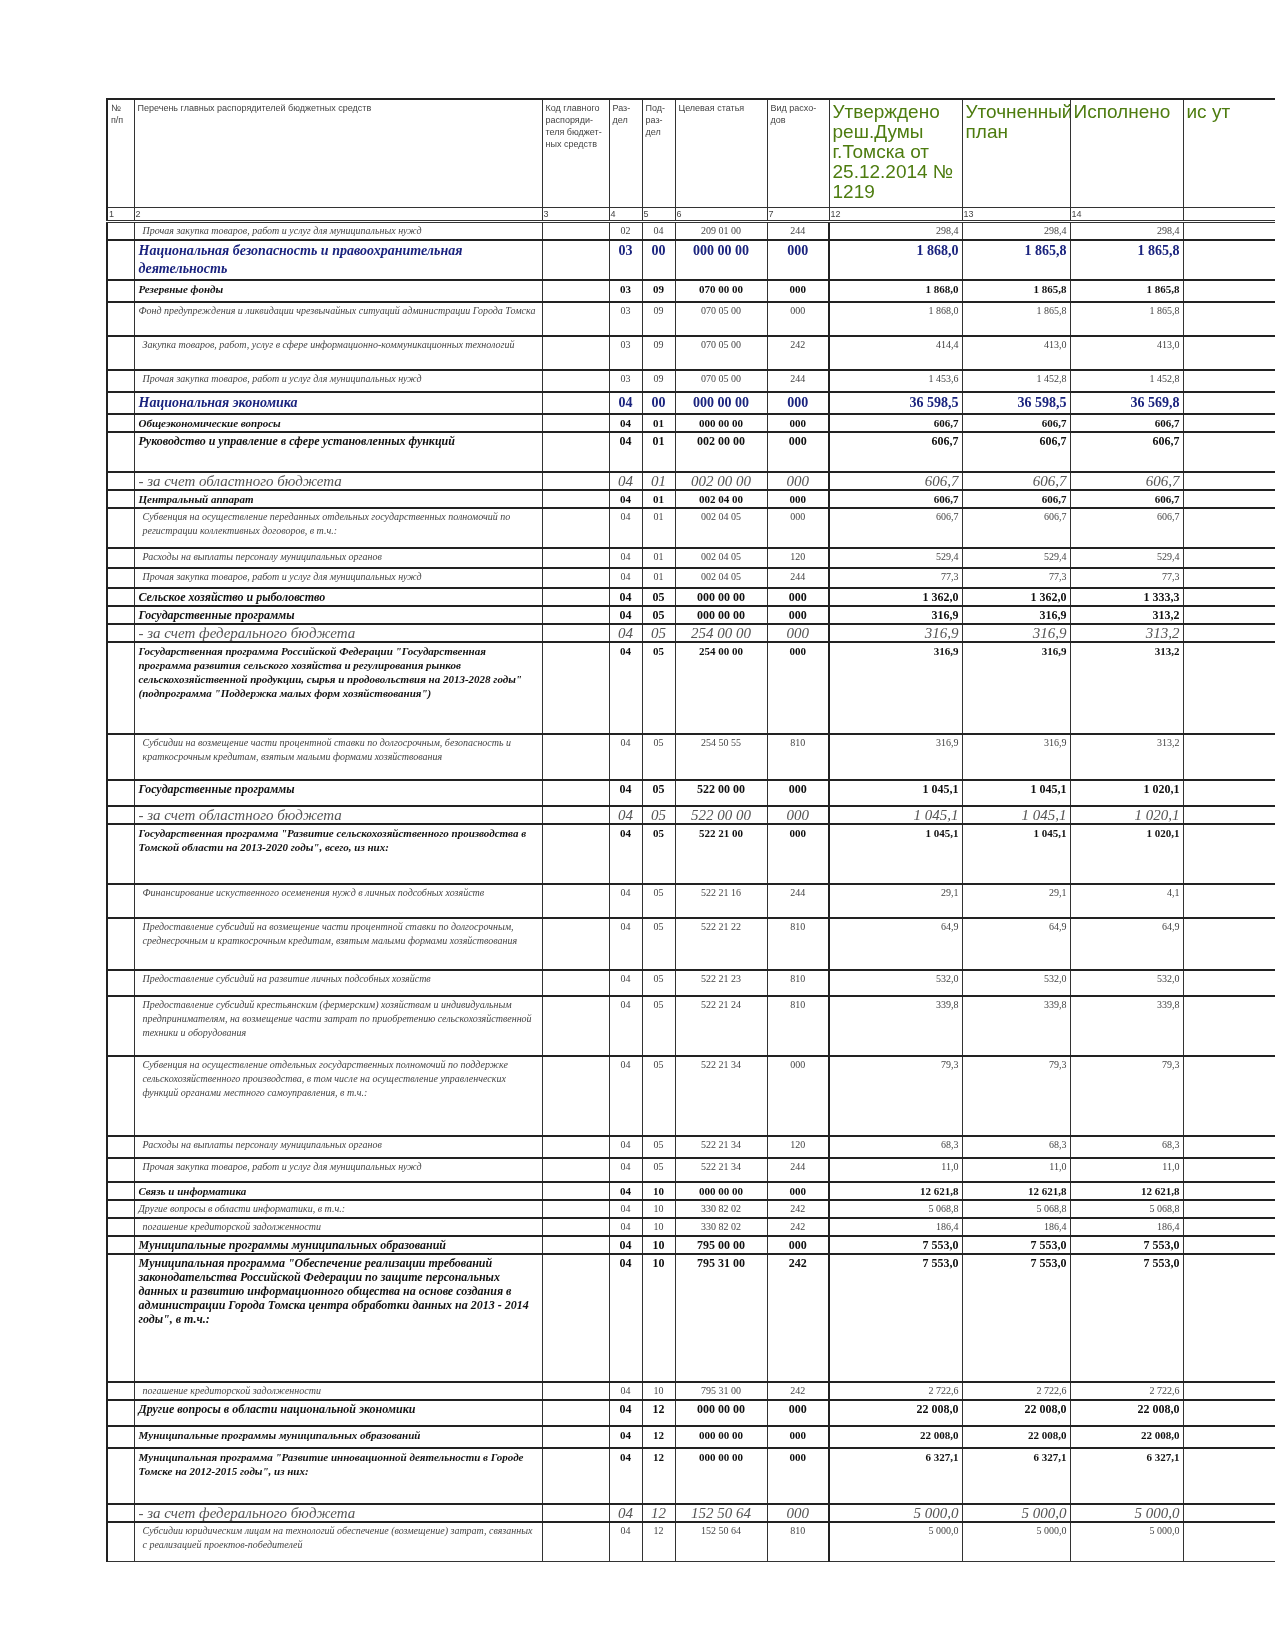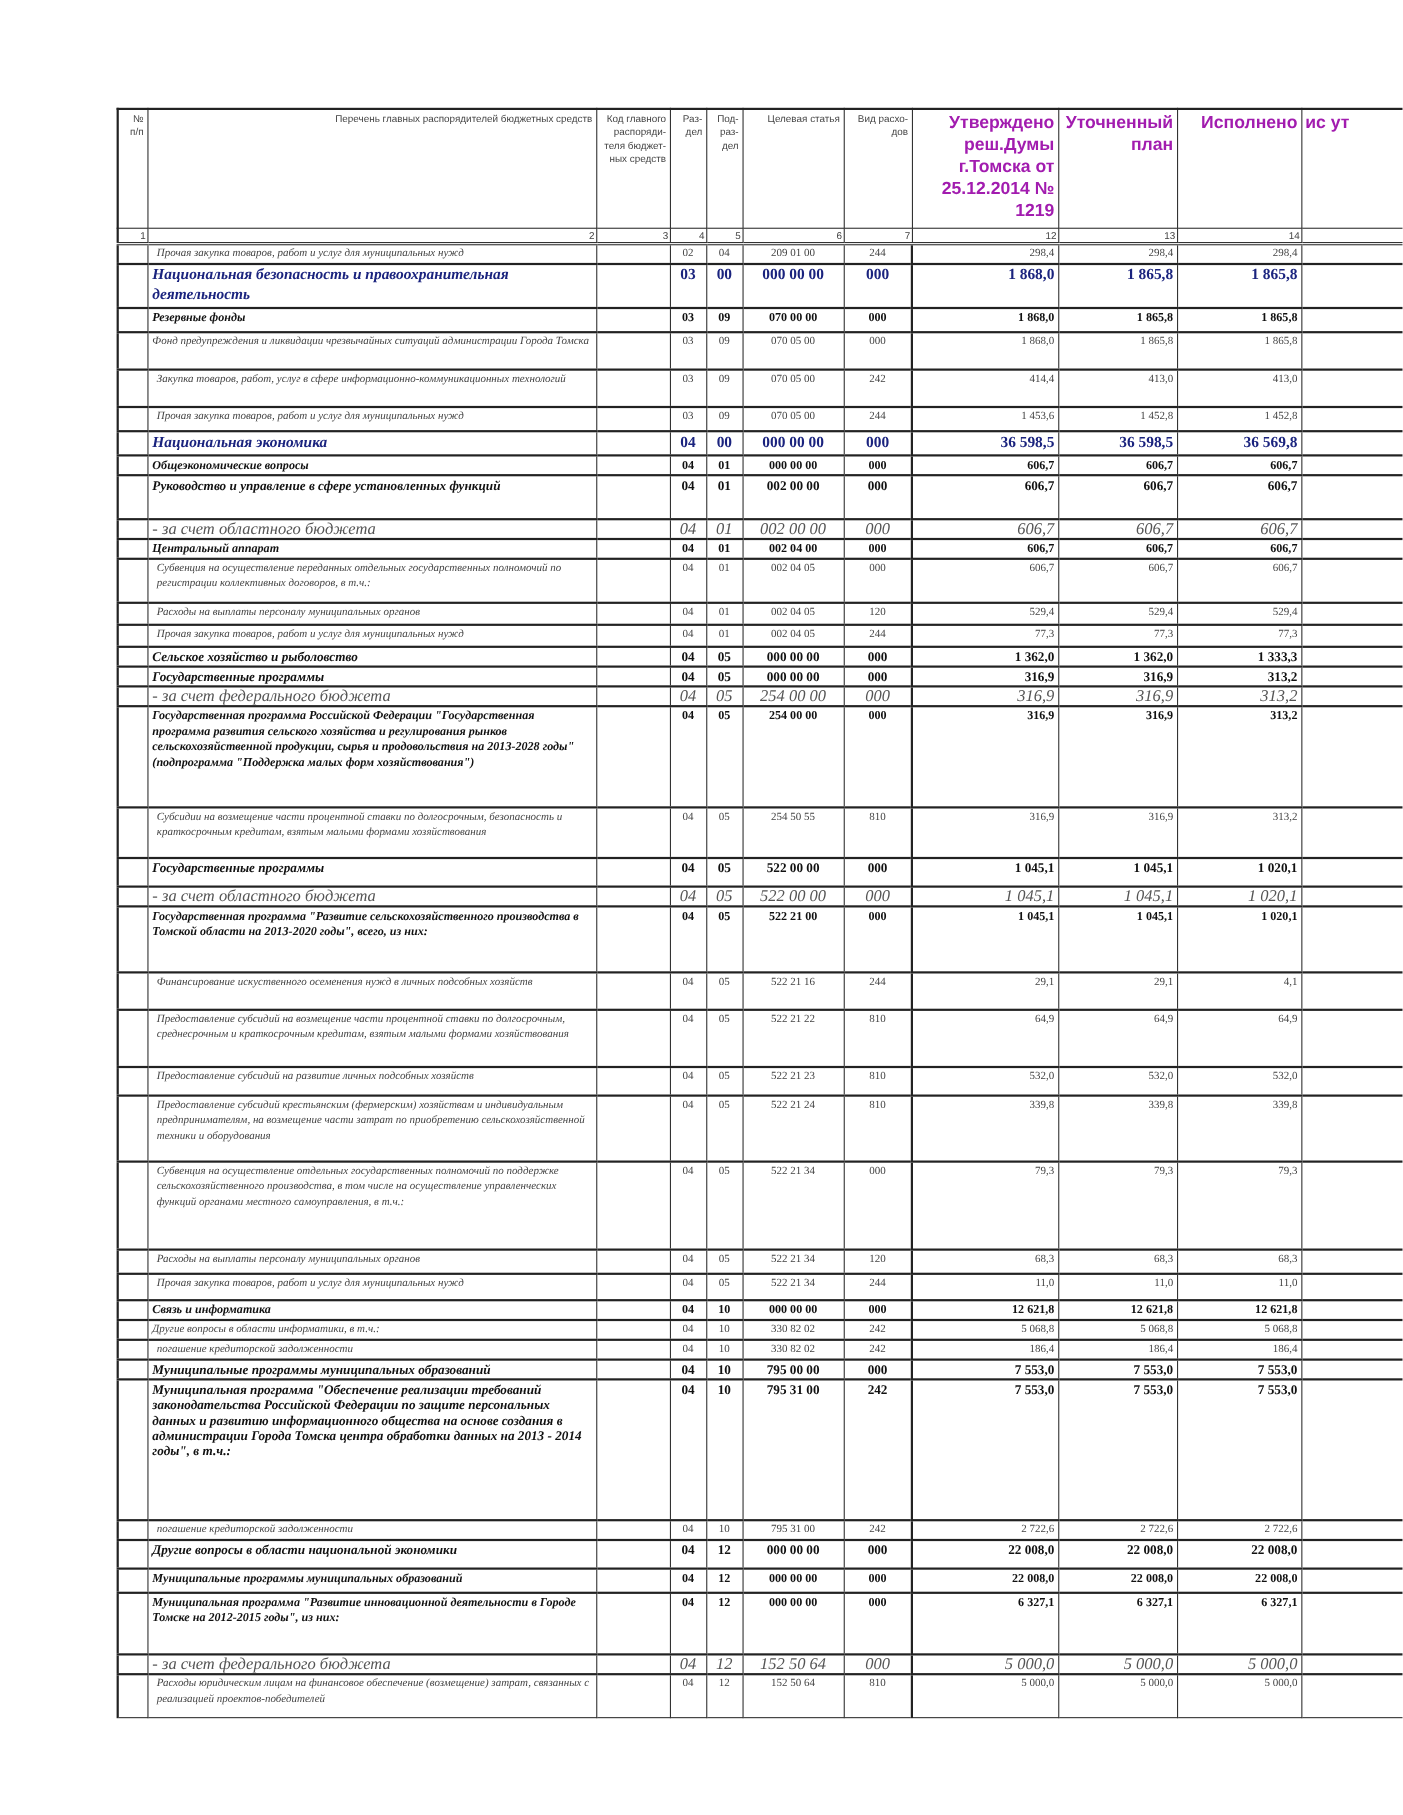--- a/index.html
+++ b/index.html
@@ -1,22 +1,22 @@
 <!DOCTYPE html>
 <html><head>
 <meta charset="utf-8">
 <style>
   html, body { margin:0; padding:0; background:#fff; }
   body { width:1275px; height:1650px; position:relative; overflow:hidden; font-family:"Liberation Serif", serif; color:#222; }
   .page { position:absolute; left:106px; top:98px; width:1175px; }
   table { border-collapse:collapse; table-layout:fixed; width:1175px; }
   td, th { border:1px solid #333; padding:1px 3px; vertical-align:top; overflow:hidden; }
   table { border-left:2px solid #222; border-top:2px solid #222; }
-  thead th { font-family:"Liberation Sans", sans-serif; font-weight:normal; font-size:9px; color:#444; text-align:right; line-height:12px; padding-top:2px; }
-  thead th.big { font-size:16px; font-weight:bold; color:#a21caf; line-height:20px; }
+  thead th { font-family:"Liberation Sans", sans-serif; font-weight:normal; font-size:9px; color:#444; text-align:left; line-height:12px; padding-top:2px; }
+  thead th.big { font-size:19px; font-weight:normal; color:#4d7c0f; line-height:20px; }
   thead tr.nums th { font-size:9px; font-weight:normal; line-height:10px; padding:1px; border-bottom:3px double #333; }
   tbody td { font-size:10px; line-height:14px; color:#444; }
   td.c { text-align:center; }
   td.r { text-align:right; }
   td.num-col { border-left:2px solid #222; }
   tr.blue td { color:#1a237e; font-weight:bold; font-size:14px; line-height:18px; }
   tr.bold td { color:#111; font-weight:bold; font-size:11px; }
   tr.bold-lg td { color:#111; font-weight:bold; font-size:12px; }
   tr.ital td { font-style:italic; font-size:15px; color:#555; }
   td.name { padding-left:4px;font-style:italic; }
@@ -572,21 +572,21 @@
           <td class="c">12</td>
           <td class="c">152 50 64</td>
           <td class="c">000</td>
           <td class="r num-col">5 000,0</td>
           <td class="r">5 000,0</td>
           <td class="r">5 000,0</td>
           <td></td>
         </tr>
         <tr class="normal thick" style="height: 40px;">
           <td></td>
-          <td class="name indent">Расходы юридическим лицам на финансовое обеспечение (возмещение) затрат, связанных с реализацией проектов-победителей</td>
+          <td class="name indent">Субсидии юридическим лицам на технологий обеспечение (возмещение) затрат, связанных с реализацией проектов-победителей</td>
           <td></td>
           <td class="c">04</td>
           <td class="c">12</td>
           <td class="c">152 50 64</td>
           <td class="c">810</td>
           <td class="r num-col">5 000,0</td>
           <td class="r">5 000,0</td>
           <td class="r">5 000,0</td>
           <td></td>
         </tr>

